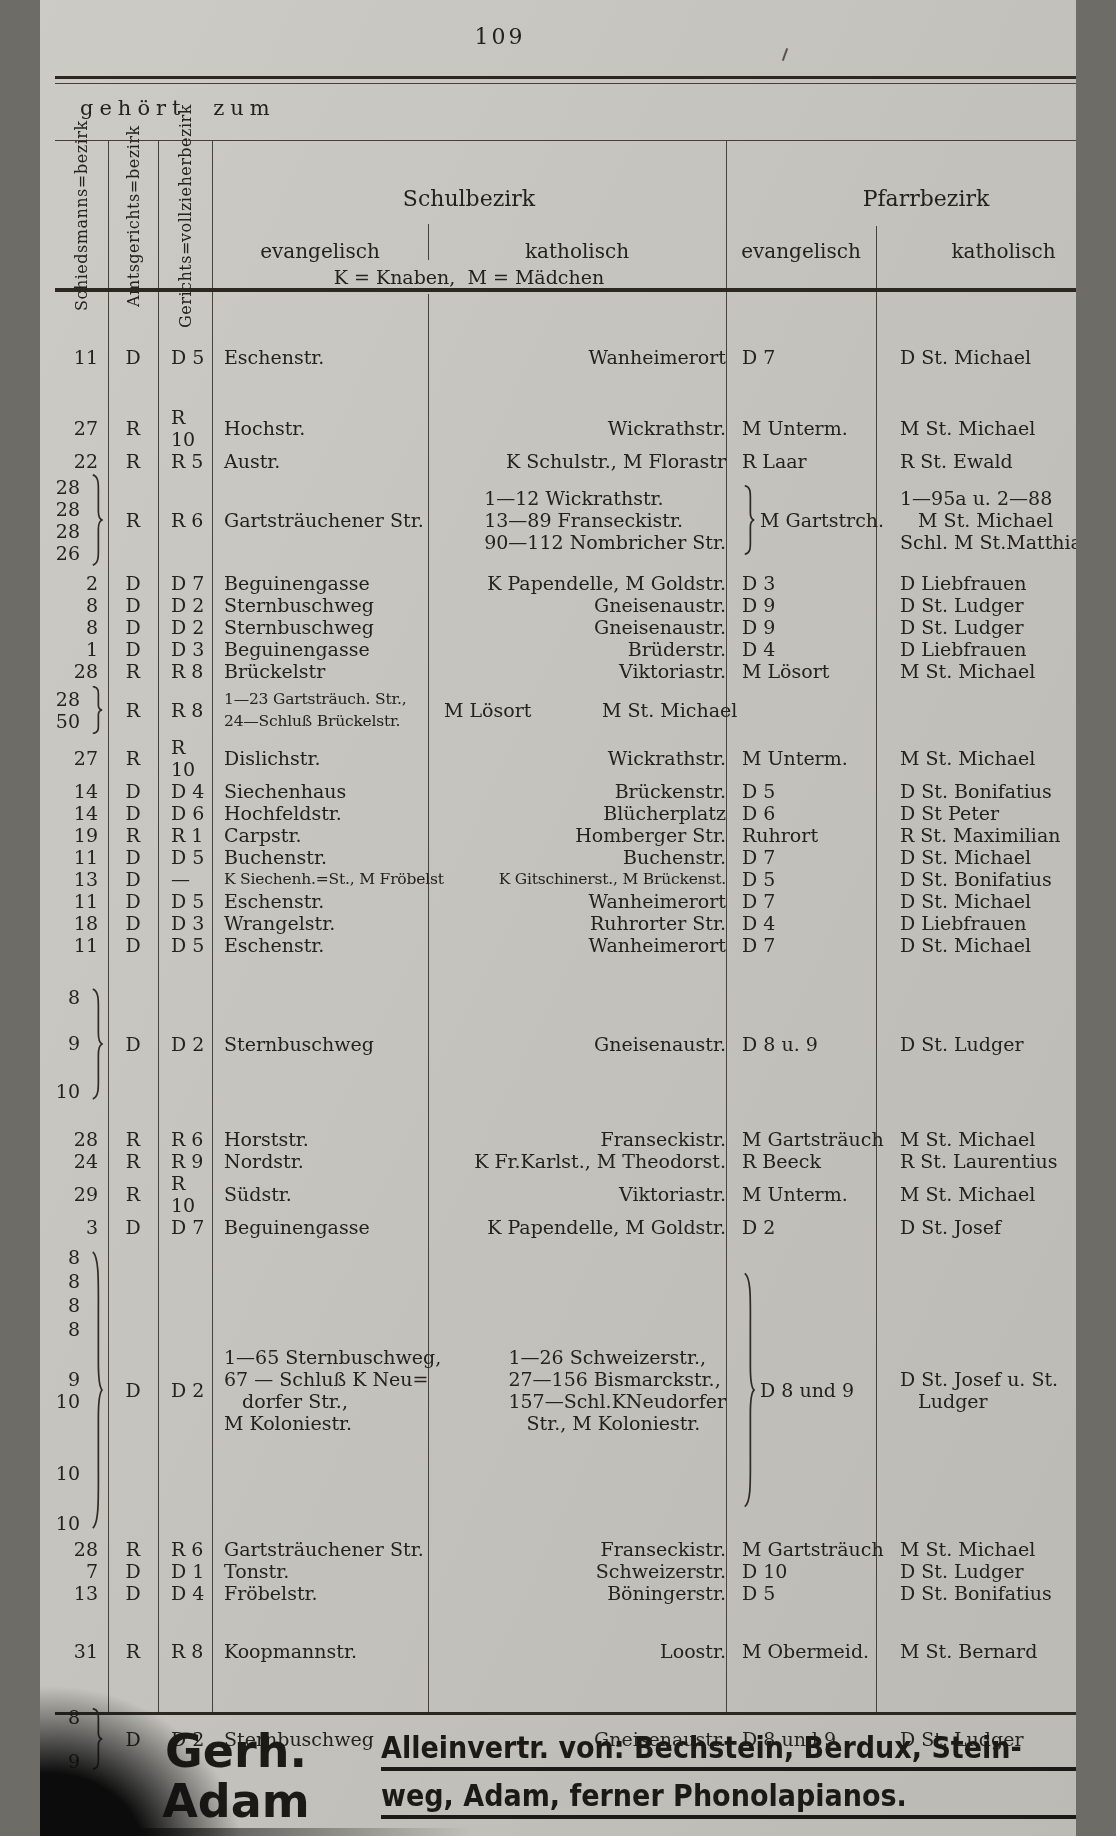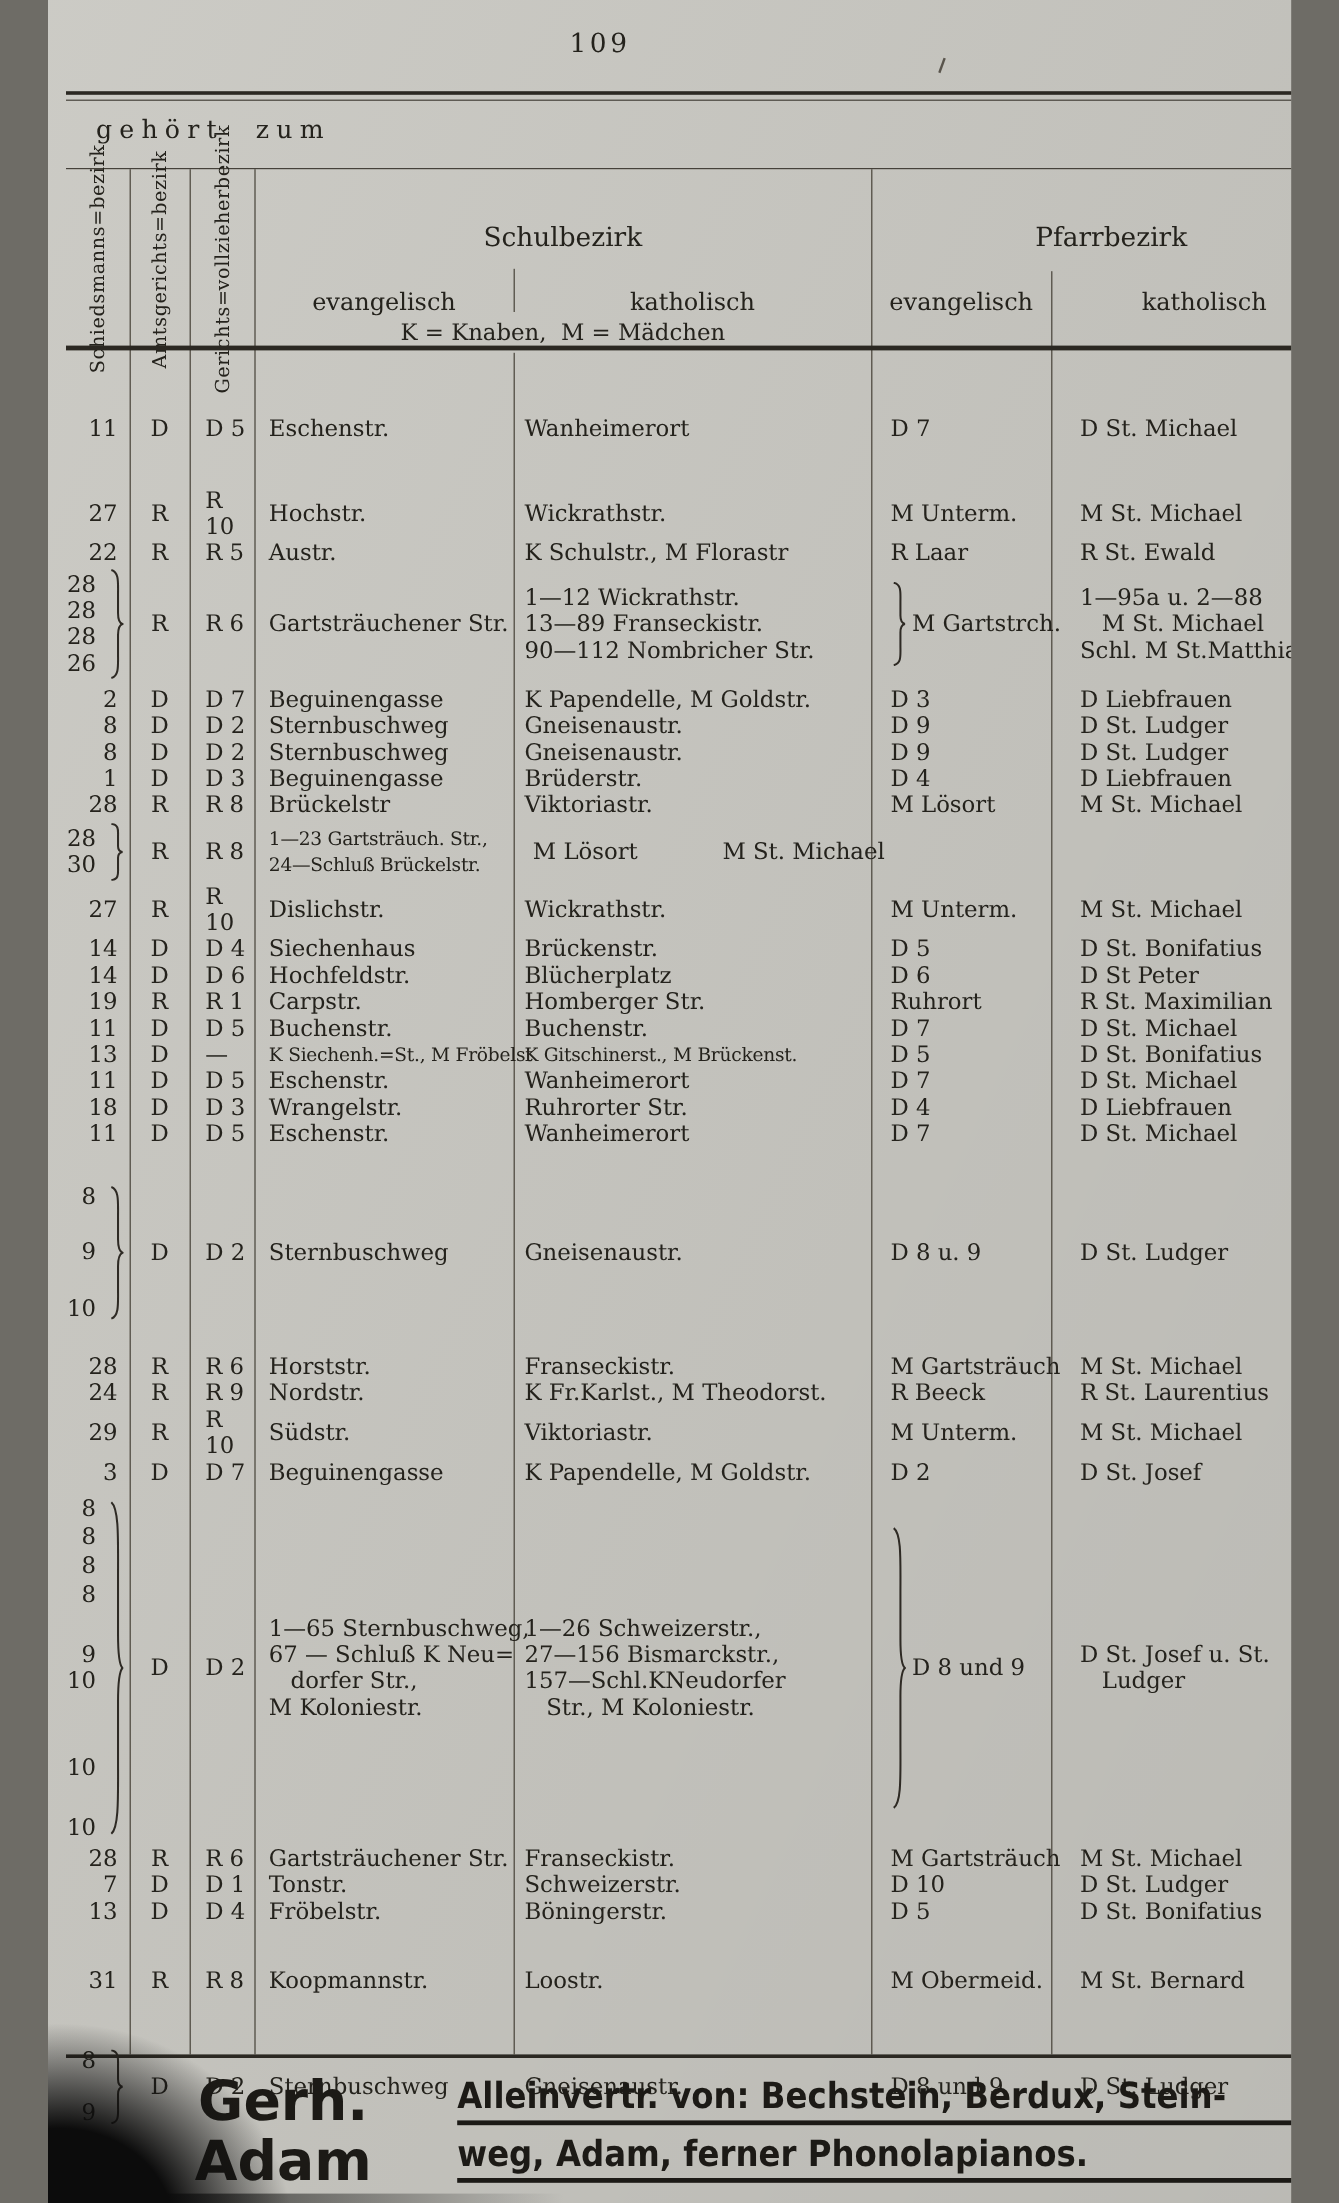--- a/index.html
+++ b/index.html
@@ -40,21 +40,21 @@
 
   .tbody{position:absolute;left:15px;top:294px;width:1082px;font-size:19px;}
   .row{display:flex;align-items:center;}
   .cell{box-sizing:border-box;}
   .c-sm{width:53px;display:flex;justify-content:flex-end;align-items:center;}
   .nums{text-align:right;padding-right:10px;}
   .nums > div{line-height:22px;}
   .c-ag{width:50px;text-align:center;}
   .c-gv{width:54px;padding-left:13px;}
   .c-ev{width:216px;padding-left:12px;display:flex;align-items:flex-start;}
-  .c-kath{width:298px;padding-left:9px;display:flex;align-items:center;}
+  .c-kath{width:298px;padding-left:9px;display:flex;align-items:center;justify-content:flex-end;}
   .c-pev{width:150px;padding-left:16px;display:flex;align-items:center;}
   .c-pk{width:261px;padding-left:24px;display:flex;align-items:center;}
   .lines > div{line-height:22px;white-space:pre;}
   .lines.tight > div{font-size:15.5px;letter-spacing:-.2px;}
   .brace{flex:0 0 auto;margin-right:5px;}
 
   .speck{position:absolute;left:744px;top:48px;width:2px;height:13px;background:#59544c;transform:rotate(20deg);}
 
   .ad-left{position:absolute;left:48px;top:1726px;width:296px;text-align:center;color:#1c1a16;}
   .ad-name{font-family:"DejaVu Sans",sans-serif;font-weight:bold;font-size:46px;line-height:50px;letter-spacing:0;}
@@ -387,21 +387,21 @@
         <div class="cell c-pk">
           <div class="lines">
             <div>M St. Michael</div>
           </div>
         </div>
       </div>
       <div class="row" style="padding-top: 4px;">
         <div class="cell c-sm">
           <div class="nums">
             <div>28</div>
-            <div>30</div>
+            <div>50</div>
           </div>
           <svg viewBox="0 0 14 100" preserveAspectRatio="none" class="brace" style="width: 13px; height: 48px;">
             <path d="M3 1 C10 3 9 12 9 24 L9 40 C9 46 10 49 13 50 C10 51 9 54 9 60 L9 76 C9 88 10 97 3 99" fill="none" stroke="#2e2a24" stroke-width="1.7" vector-effect="non-scaling-stroke"></path>
           </svg>
         </div>
         <div class="cell c-ag">R</div>
         <div class="cell c-gv">R 8</div>
         <div class="cell c-ev">
           <div class="lines tight">
             <div>1—23 Gartsträuch. Str.,</div>

